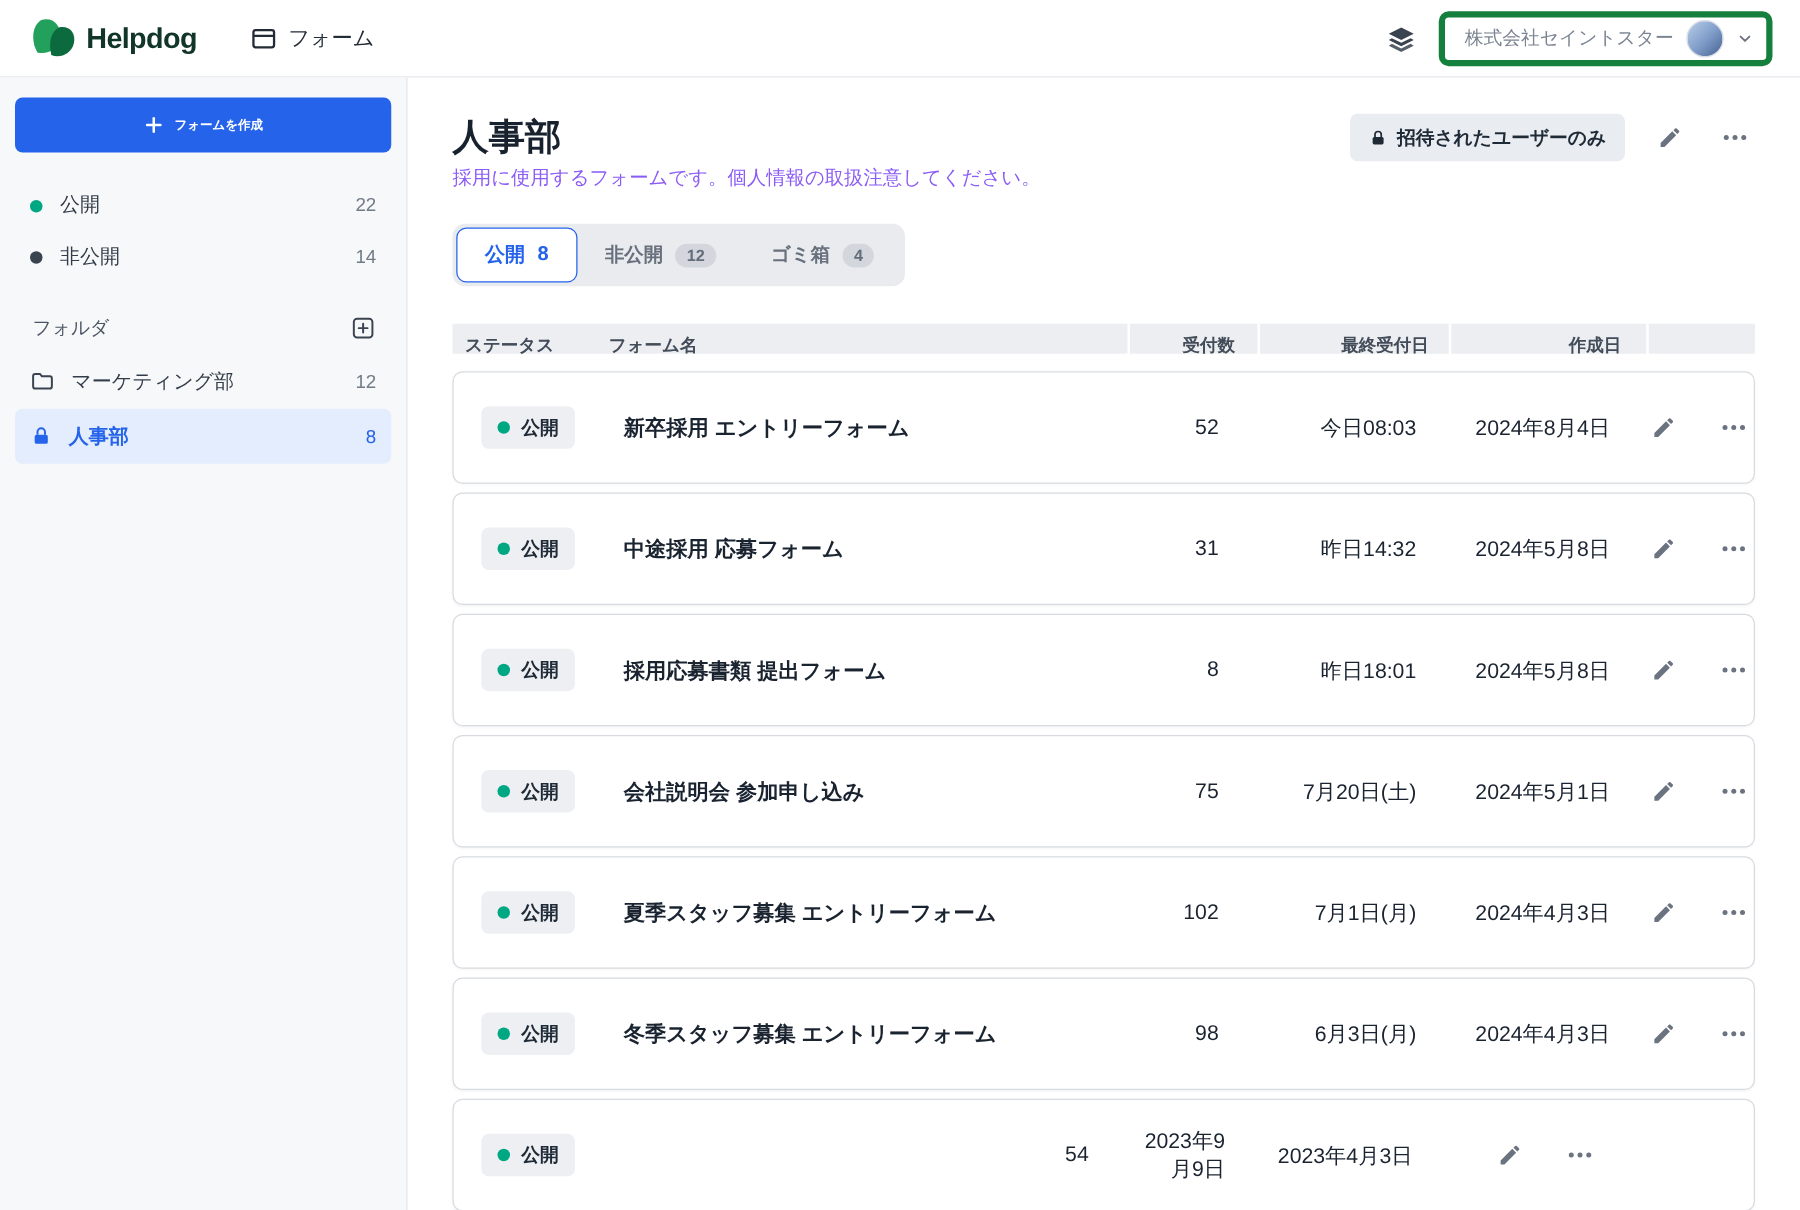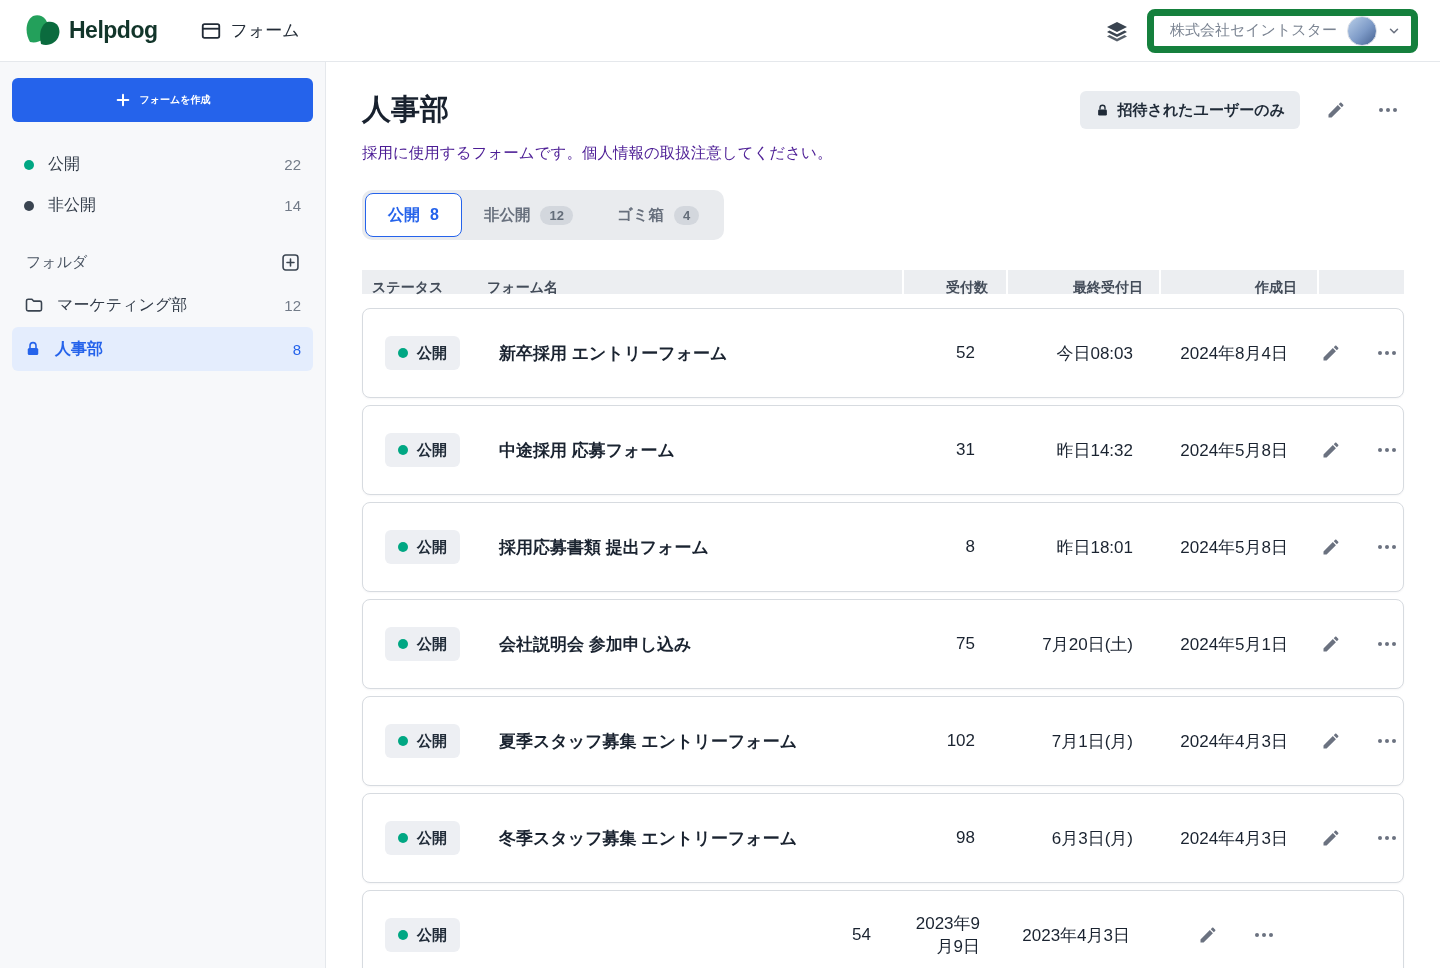--- a/index.html
+++ b/index.html
@@ -20,21 +20,21 @@
   button{font-family:inherit;background:none;border:none;cursor:pointer;color:inherit;}
 
   
   .topbar{height:62px;border-bottom:1px solid var(--border);display:flex;align-items:center;
     padding:0 22px;gap:0;}
   .brand{display:flex;align-items:center;gap:9px;}
   .brand-name{font-size:23px;font-weight:800;color:#12352a;letter-spacing:-.5px;}
   .product{display:flex;align-items:center;gap:9px;margin-left:42px;font-size:17px;color:#222b36;}
   .topbar .spacer{flex:1;}
   .apps-btn{display:flex;align-items:center;margin-right:18px;}
-  .org-pill{display:flex;align-items:center;gap:10px;border:7px solid #15803d;border-radius:8px;
+  .org-pill{display:flex;align-items:center;gap:10px;border:5px solid #15803d;border-radius:8px;
     height:44px;padding:0 10px 0 16px;}
   .org-name{font-size:15px;color:#7b8492;}
   .avatar{width:30px;height:30px;border-radius:50%;
     background:linear-gradient(135deg,#b9cfe9 0%,#7d9ac7 55%,#44608f 100%);
     border:1px solid #d9dee6;}
 
   
   .shell{display:flex;height:906px;}
   .sidebar{width:326px;min-width:326px;background:var(--side-bg);border-right:1px solid var(--border);
     padding:16px 12px;}
@@ -61,21 +61,21 @@
 
   
   .title-row{margin-top:28px;display:flex;align-items:center;}
   .page-title{font-size:29px;font-weight:700;color:#18212e;}
   .title-actions{margin-left:auto;display:flex;align-items:center;gap:22px;}
   .badge{display:flex;align-items:center;gap:8px;background:var(--chip-bg);border-radius:6px;
     height:38px;padding:0 15px;font-size:15px;font-weight:700;color:#1f2a37;}
   .icon-btn{display:flex;align-items:center;padding:4px;}
   .share-btn{height:44px;padding:0 20px;border:1.5px solid var(--accent);border-radius:6px;
     color:var(--accent);font-size:16px;font-weight:700;background:#fff;}
-  .desc{margin-top:13px;font-size:15.5px;color:#4c1d95;}
+  .desc{margin-top:2px;font-size:15.5px;color:#8b5cf6;}
 
   
   .tabs{margin-top:26px;display:inline-flex;align-items:center;background:#e9ebee;
     border-radius:10px;padding:3px;}
   .tab{display:flex;align-items:center;gap:10px;height:44px;padding:0 22px;border-radius:8px;
     font-size:15.5px;font-weight:700;color:#68707d;}
   .tab.active{background:#fff;border:1.5px solid var(--accent);color:var(--accent);font-size:16px;}
   .tab.active .tab-count{color:var(--accent);}
   .pill{background:#d3d7dd;color:#646d79;border-radius:999px;font-size:13px;font-weight:700;
     padding:2px 9px;}

